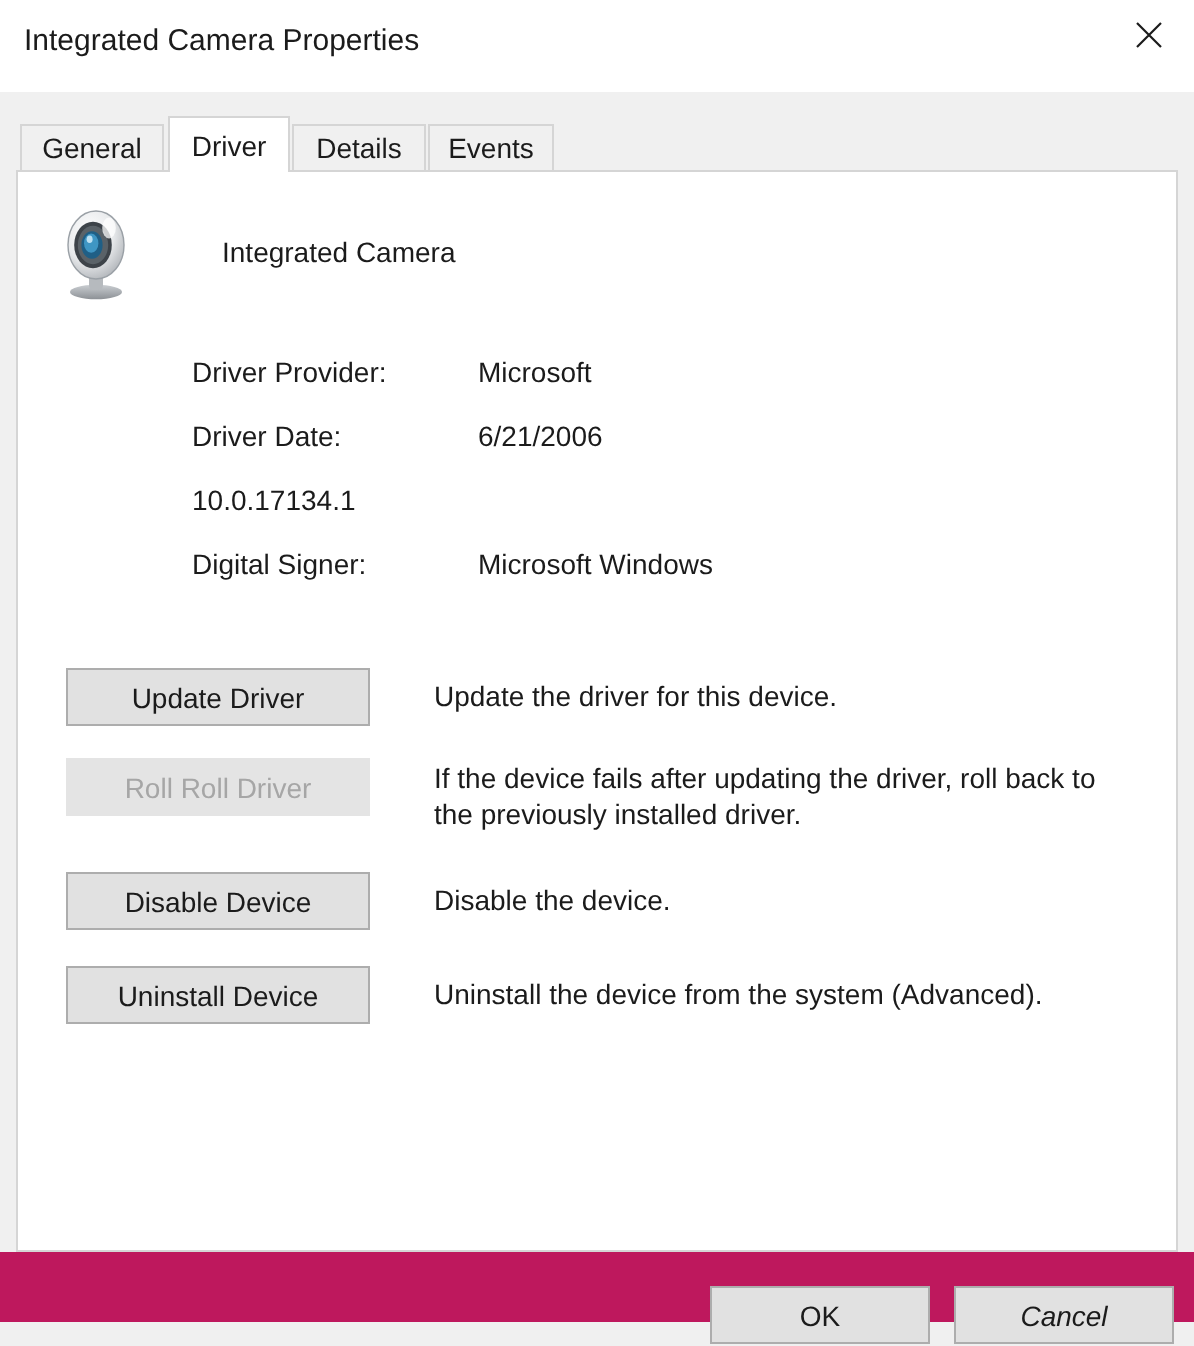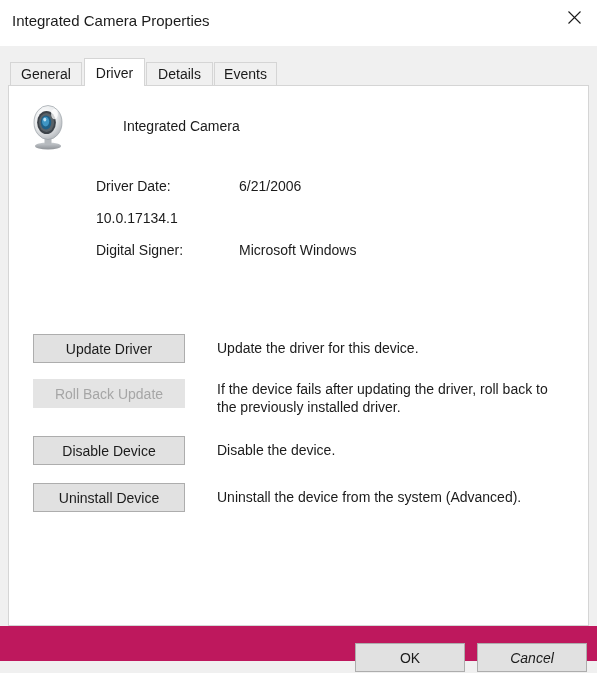--- a/index.html
+++ b/index.html
@@ -95,21 +95,21 @@
     left: 18px; top: 16px;
     display: flex;
     align-items: center;
   }
   .device-icon {
     width: 44px; height: 48px;
     position: relative;
     flex: 0 0 auto;
   }
   .device-name {
-    margin-left: 52px;
+    margin-left: 40px;
     font-size: 14px;
     color: #1b1b1b;
     white-space: nowrap;
   }
 
   
   .info-table {
     position: absolute;
     left: 87px; top: 92px;
     width: 430px;
@@ -276,20 +276,24 @@
         <ellipse cx="17.8" cy="17.6" rx="1.5" ry="1.9" fill="#cbe9f8" opacity="0.9"></ellipse>
 
         <ellipse cx="27.5" cy="12" rx="3.4" ry="5.2" fill="#ffffff" opacity="0.75"></ellipse>
       </svg>
     </span>
     <span class="device-name">Integrated Camera</span>
   </div>
 
   <div class="info-table">
     <div class="info-row">
+      <span class="info-label">Driver Provider:</span>
+      <span class="info-value">Microsoft</span>
+    </div>
+    <div class="info-row">
       <span class="info-label">Driver Date:</span>
       <span class="info-value">6/21/2006</span>
     </div>
     <div class="info-row">
       <span class="info-value">10.0.17134.1</span>
     </div>
     <div class="info-row">
       <span class="info-label">Digital Signer:</span>
       <span class="info-value">Microsoft Windows</span>
     </div>
@@ -297,21 +301,21 @@
 
   <div class="actions">
 
 
     <div class="action-row r1">
       <button class="btn">Update Driver</button>
       <span class="action-desc">Update the driver for this device.</span>
     </div>
 
     <div class="action-row r2">
-      <button class="btn disabled" disabled="">Roll Back Update</button>
+      <button class="btn disabled" disabled="">Roll Roll Driver</button>
       <span class="action-desc wrap">If the device fails after updating the driver, roll back to the previously installed driver.</span>
     </div>
 
     <div class="action-row r3">
       <button class="btn">Disable Device</button>
       <span class="action-desc">Disable the device.</span>
     </div>
 
     <div class="action-row r4">
       <button class="btn">Uninstall Device</button>

